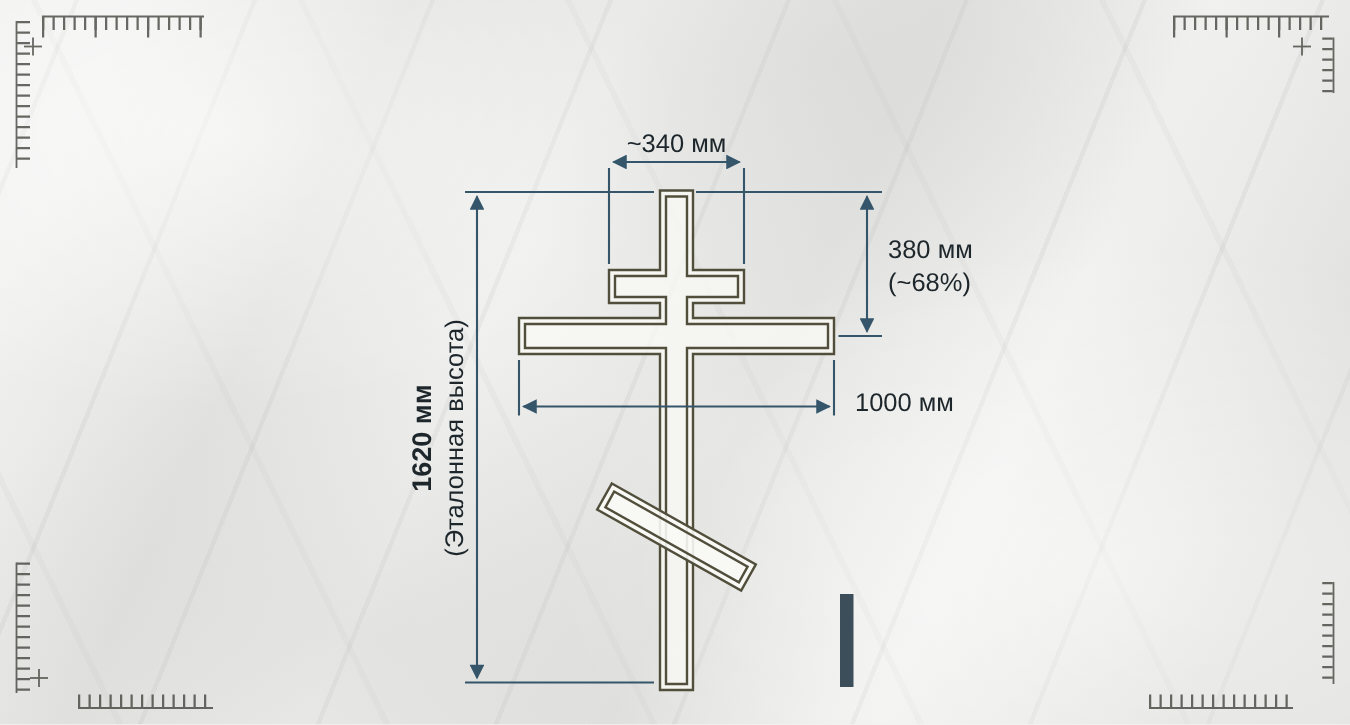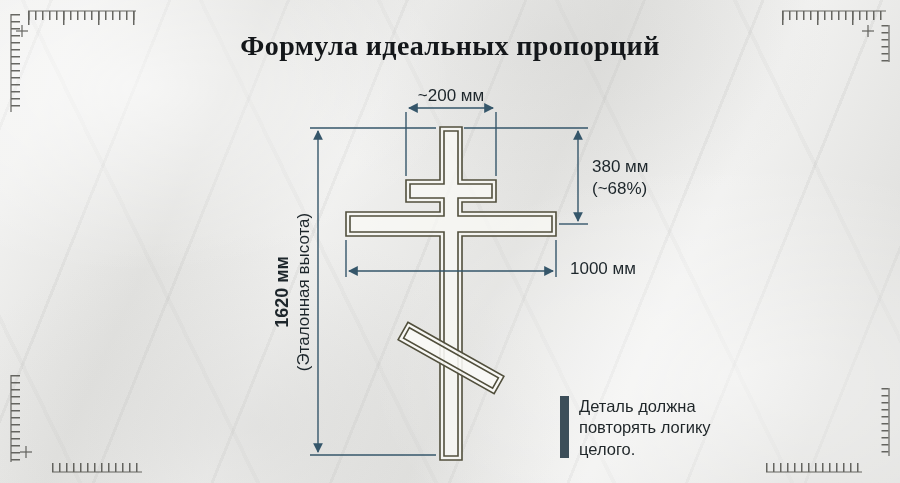--- a/index.html
+++ b/index.html
@@ -46,21 +46,20 @@
   .note-text{
     position:absolute;left:579px;top:396px;width:152px;
     font-size:16.5px;line-height:1.3;color:#1f2629;
   }
 </style>
 </head>
 <body>
 
 <div class="stage">
 
-  <div class="title">Формула идеальных пропорций</div>
 
   <svg class="draw" viewBox="0 0 900 483">
     <defs>
       <marker id="ar" viewBox="0 0 10 10" refX="9" refY="5" markerWidth="9" markerHeight="7" orient="auto-start-reverse">
         <path d="M0 0 L10 5 L0 10 z" fill="#35566a"></path>
       </marker>
     </defs>
 
     <g stroke="#44443f" opacity=".8">
       <line x1="28" y1="11" x2="136" y2="11" stroke-width="1.2"></line>
@@ -120,28 +119,27 @@
       <line x1="349" y1="271" x2="553" y2="271" marker-start="url(#ar)" marker-end="url(#ar)"></line>
     </g>
 
     <g stroke="#35566a" stroke-width="1.4">
       <line x1="310" y1="128" x2="436" y2="128"></line>
       <line x1="310" y1="455" x2="436" y2="455"></line>
       <line x1="318" y1="131" x2="318" y2="452" marker-start="url(#ar)" marker-end="url(#ar)"></line>
     </g>
   </svg>
 
-  <div class="dim-label lbl-top-width">~200 мм</div>
+  <div class="dim-label lbl-top-width">~340 мм</div>
 
   <div class="dim-label lbl-upper-value">380 мм</div>
   <div class="dim-label lbl-upper-pct">(~68%)</div>
 
   <div class="dim-label lbl-cross-value">1000 мм</div>
 
   <div class="dim-label lbl-total">
     <span class="val">1620 мм</span>
     <span class="sub">(Эталонная высота)</span>
   </div>
 
   <div class="note-bar"></div>
-  <div class="note-text">Деталь должна повторять логику целого.</div>
 
 </div>
 
 </body></html>

